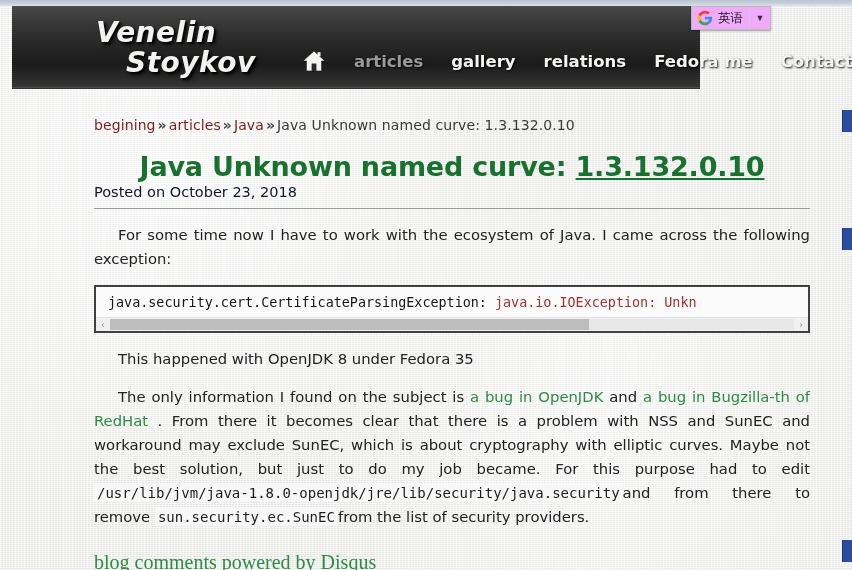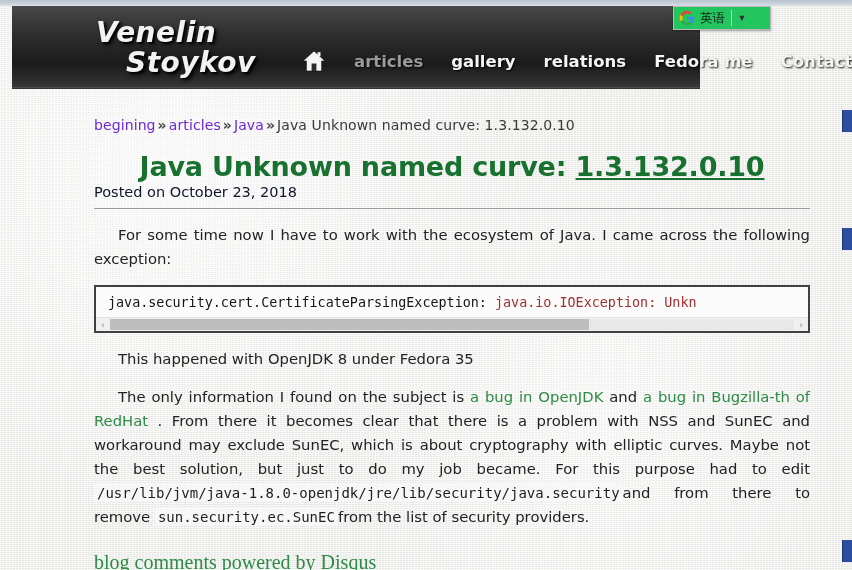--- a/index.html
+++ b/index.html
@@ -86,24 +86,24 @@
 
   .home-icon { display:block; }
 
   
   .gtranslate {
     position: absolute;
     right: 81px; top: 6px;
     height: 24px;
     display: flex;
     align-items: center;
-    background: #22c55e;
+    background: #f0abfc;
     border: 1px solid #b9b9b9;
     box-shadow: 0 1px 2px rgba(0,0,0,.35);
-    padding: 0 18px 0 5px;
+    padding: 0 0 0 5px;
     z-index: 20;
   }
   .gtranslate .g-logo {
     width: 16px; height: 16px; margin-right: 5px;
     display:block;
   }
   .gtranslate .g-lang {
     font-family: "DejaVu Sans", sans-serif;
     font-size: 12.5px;
     color: #1a1a1a;
@@ -127,21 +127,21 @@
     z-index: 6;
   }
 
   .breadcrumb {
     font-family: "DejaVu Sans", sans-serif;
     font-size: 14px;
     color: #3a3a3a;
     padding-top: 28px;
     letter-spacing: .1px;
   }
-  .breadcrumb a { color: #6d28d9; text-decoration: none; }
+  .breadcrumb a { color: #7f1d1d; text-decoration: none; }
   .breadcrumb .sep { color: #444; padding: 0 2px; font-weight: bold; }
 
   h1.title {
     margin: 18px 0 0 0;
     text-align: center;
     font-family: "DejaVu Sans", sans-serif;
     font-size: 27px;
     font-weight: bold;
     color: #18712f;
     letter-spacing: -0.2px;

